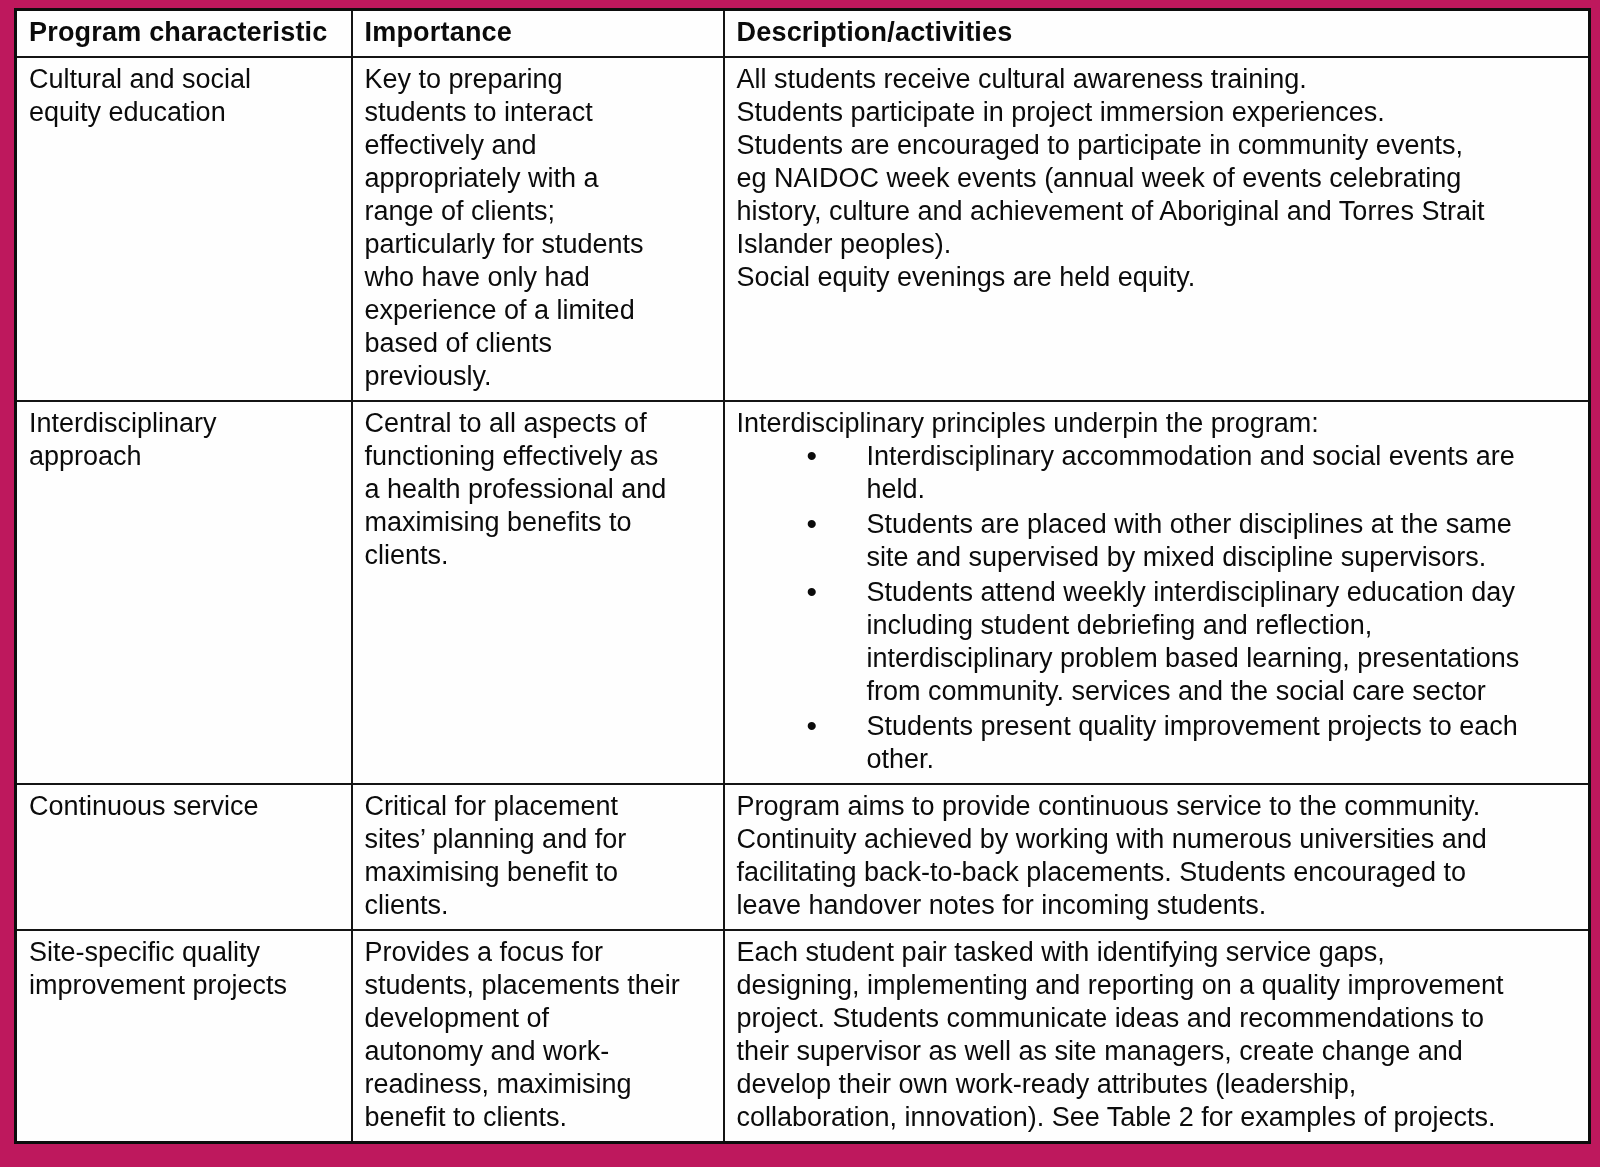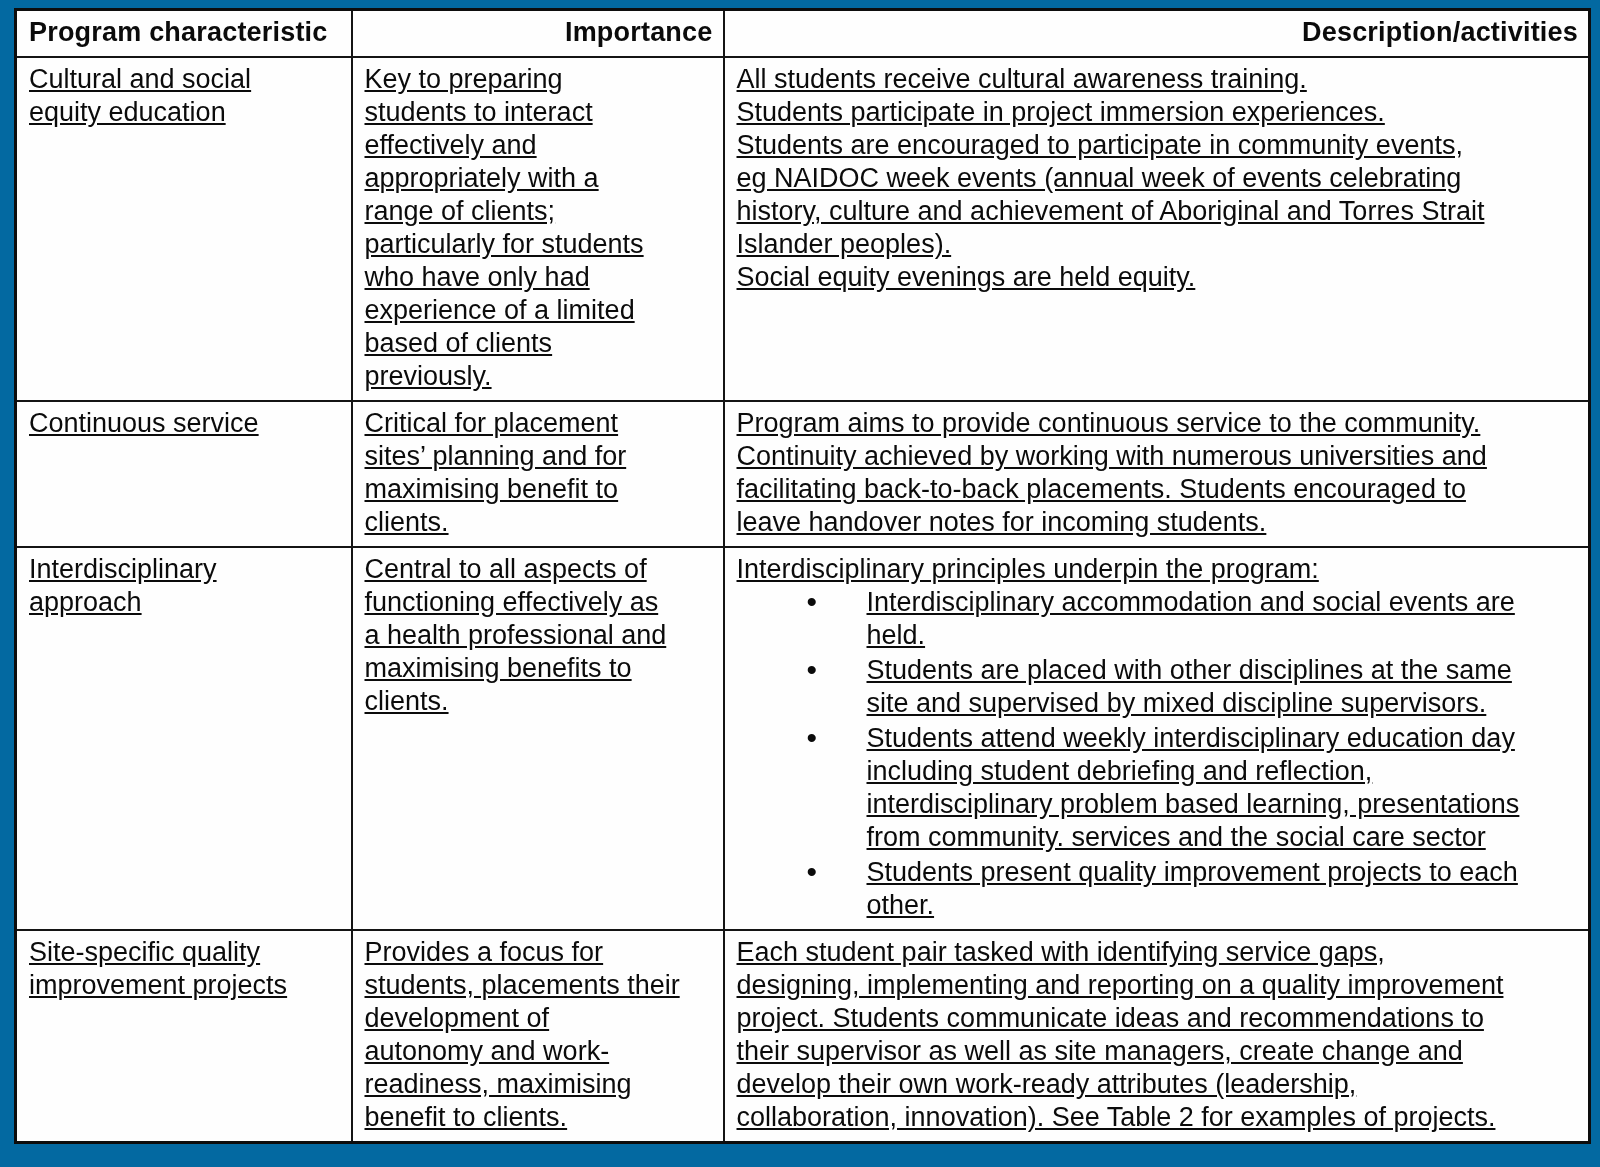--- a/index.html
+++ b/index.html
@@ -7,48 +7,47 @@
     padding: 0;
     background: #fcfcfc;
     font-family: "Liberation Sans", "DejaVu Sans", sans-serif;
     color: #0b0b0b;
   }
   .page {
     width: 1600px;
     height: 1167px;
     box-sizing: border-box;
     padding: 8px 12px 7px 14px;
-    background: #0369a1;
+    background: #be185d;
   }
   table.tbl {
     width: 1574px;
     border-collapse: collapse;
     table-layout: fixed;
     background: #fefefe;
     border: 3px solid #0d0d0d;
   }
   col.c1 { width: 336px; }
   col.c2 { width: 372px; }
   col.c3 { width: 866px; }
   th, td {
     border: 2px solid #141414;
     vertical-align: top;
     font-size: 27px;
     line-height: 33px;
   }
   th {
     font-weight: bold;
-    text-align: right;
+    text-align: left;
     padding: 5px 10px 7px 12px;
     letter-spacing: 0.2px;
   }
   th.left { text-align: left; }
   td {
     padding: 5px 10px 7px 12px;
-    text-decoration: underline;
   }
   .line { min-height: 33px; white-space: normal; }
   ul.bullets {
     list-style: none;
     margin: 0;
     padding: 0;
   }
   ul.bullets li {
     position: relative;
     padding-left: 130px;
@@ -111,44 +110,20 @@
               <div class="line">history, culture and achievement of Aboriginal and Torres Strait</div>
               <div class="line">Islander peoples).</div>
               <div class="line">Social equity evenings are held equity.</div>
             </div>
         </td>
       </tr>
 
       <tr>
         <td>
           <div class="lines">
-              <div class="line">Continuous service</div>
-            </div>
-        </td>
-        <td>
-          <div class="lines">
-              <div class="line">Critical for placement</div>
-              <div class="line">sites’ planning and for</div>
-              <div class="line">maximising benefit to</div>
-              <div class="line">clients.</div>
-            </div>
-        </td>
-        <td>
-          <div class="lines">
-              <div class="line">Program aims to provide continuous service to the community.</div>
-              <div class="line">Continuity achieved by working with numerous universities and</div>
-              <div class="line">facilitating back-to-back placements. Students encouraged to</div>
-              <div class="line">leave handover notes for incoming students.</div>
-            </div>
-        </td>
-      </tr>
-
-      <tr>
-        <td>
-          <div class="lines">
               <div class="line">Interdisciplinary</div>
               <div class="line">approach</div>
             </div>
         </td>
         <td>
           <div class="lines">
               <div class="line">Central to all aspects of</div>
               <div class="line">functioning effectively as</div>
               <div class="line">a health professional and</div>
               <div class="line">maximising benefits to</div>
@@ -180,20 +155,44 @@
                   <div class="line">from community. services and the social care sector</div>
                 </div>
             </li>
             <li>
               <div class="lines">
                   <div class="line">Students present quality improvement projects to each</div>
                   <div class="line">other.</div>
                 </div>
             </li>
           </ul>
+        </td>
+      </tr>
+
+      <tr>
+        <td>
+          <div class="lines">
+              <div class="line">Continuous service</div>
+            </div>
+        </td>
+        <td>
+          <div class="lines">
+              <div class="line">Critical for placement</div>
+              <div class="line">sites’ planning and for</div>
+              <div class="line">maximising benefit to</div>
+              <div class="line">clients.</div>
+            </div>
+        </td>
+        <td>
+          <div class="lines">
+              <div class="line">Program aims to provide continuous service to the community.</div>
+              <div class="line">Continuity achieved by working with numerous universities and</div>
+              <div class="line">facilitating back-to-back placements. Students encouraged to</div>
+              <div class="line">leave handover notes for incoming students.</div>
+            </div>
         </td>
       </tr>
 
       <tr>
         <td>
           <div class="lines">
               <div class="line">Site-specific quality</div>
               <div class="line">improvement projects</div>
             </div>
         </td>

